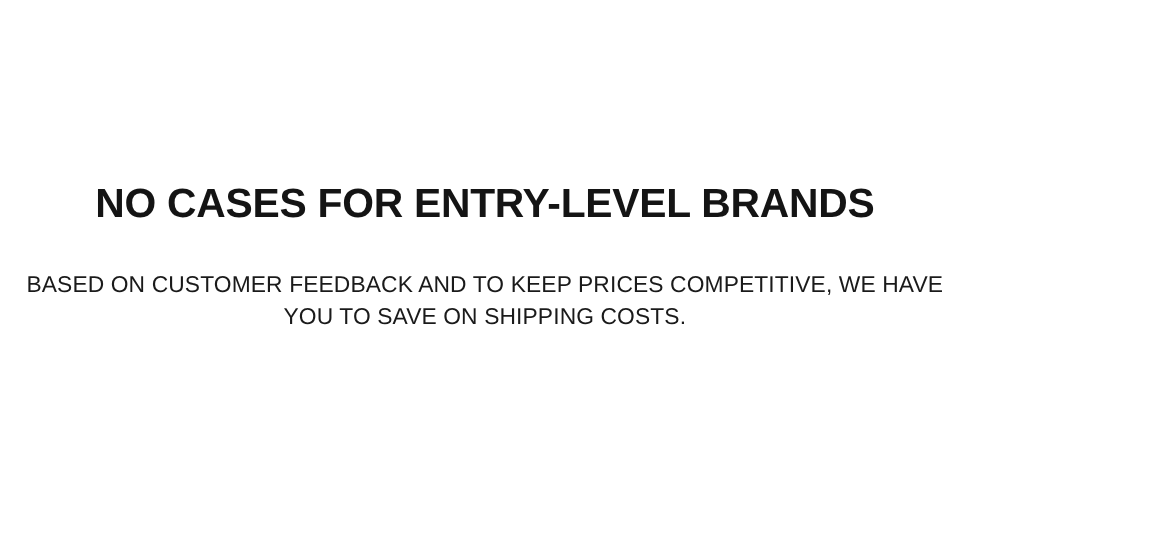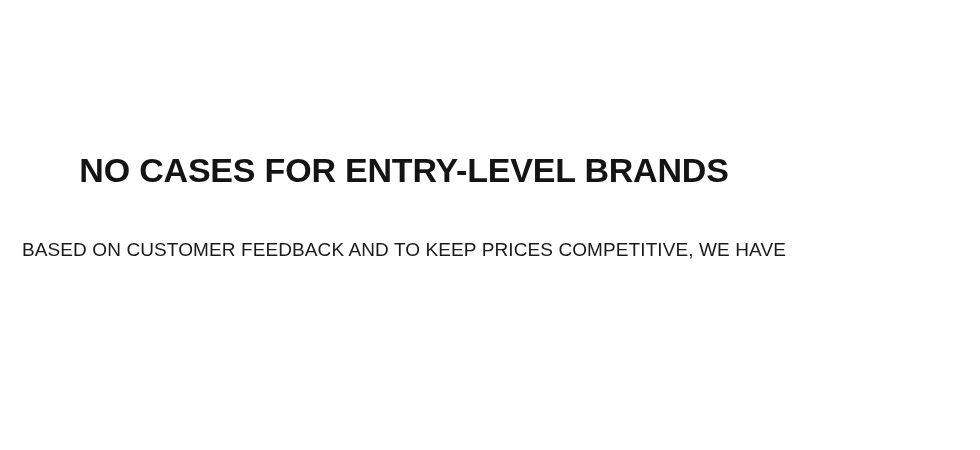--- a/index.html
+++ b/index.html
@@ -40,21 +40,21 @@
     font-weight: 700;
     line-height: 40px;
     letter-spacing: -0.2px;
     color: #141414;
     text-transform: uppercase;
     white-space: nowrap;
     -webkit-font-smoothing: antialiased;
   }
 
   .banner-body {
-    margin: 12px;
+    margin: 0;
     padding: 0;
     width: 800px;
     margin-left: auto;
     margin-right: auto;
     padding-top: 34px;
     font-family: "Liberation Sans", sans-serif;
     font-size: 19px;
     font-weight: 400;
     line-height: 27px;
     letter-spacing: 0.1px;
@@ -70,16 +70,17 @@
 </head>
 <body>
 
 <div class="promo-banner">
   <div class="banner-inner">
 
     <h1 class="banner-heading">NO CASES FOR ENTRY-LEVEL BRANDS</h1>
 
     <p class="banner-body">
       <span class="body-line">BASED ON CUSTOMER FEEDBACK AND TO KEEP PRICES COMPETITIVE, WE HAVE</span>
+      <span class="body-line">YOU TO SAVE ON SHIPPING COSTS.</span>
     </p>
 
   </div>
 </div>
 
 </body></html>

